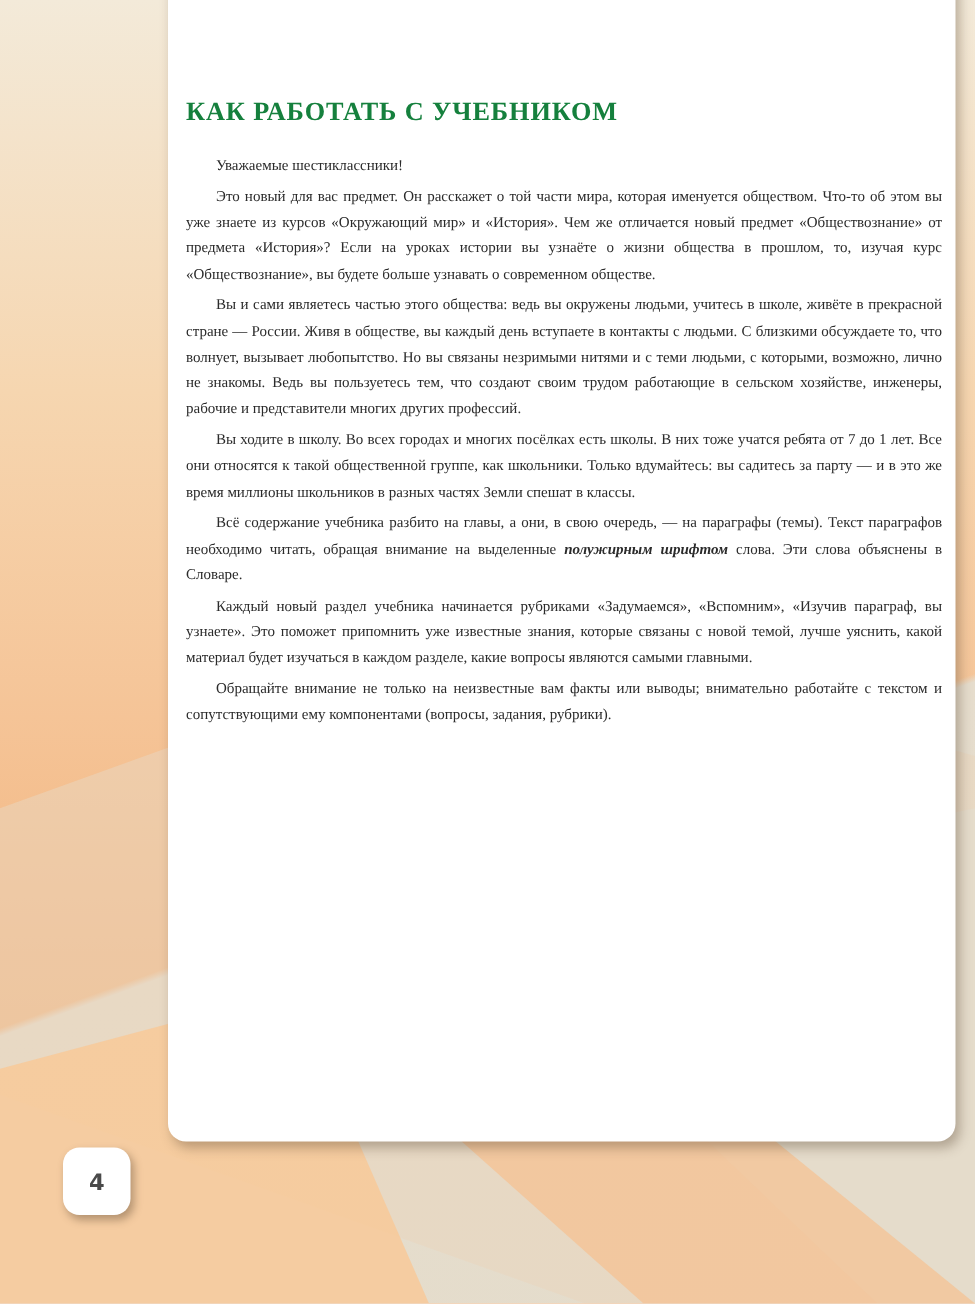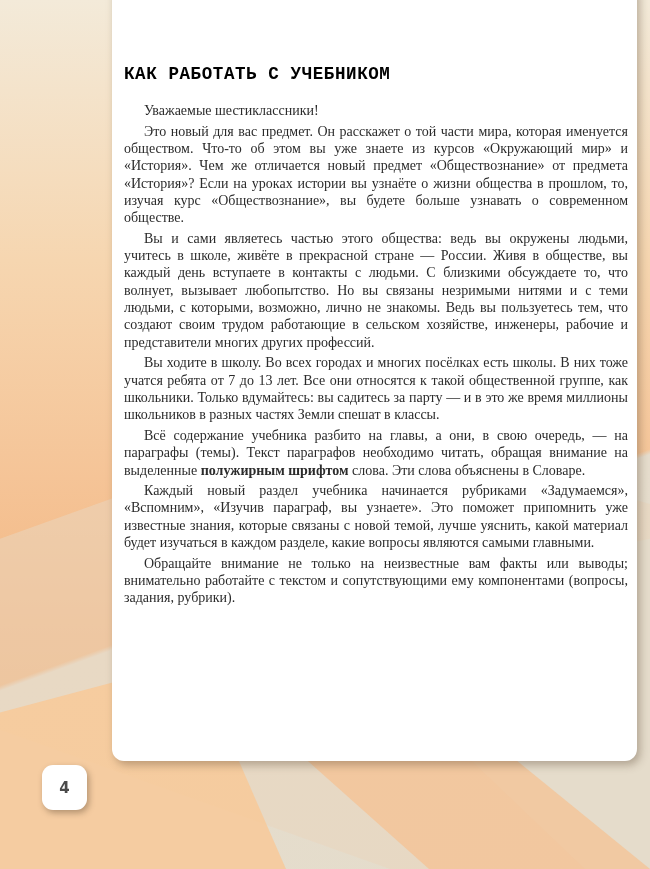--- a/index.html
+++ b/index.html
@@ -33,32 +33,32 @@
     clip-path: polygon(48% 70%, 100% 62%, 100% 100%, 90% 100%);
     background: #e5dccb;
   }
   .card {
     position: absolute; left: 112px; top: -12px; width: 525px; height: 773px;
     background: #ffffff; border-radius: 0 0 12px 12px;
     box-shadow: 3px 4px 8px rgba(80, 60, 40, 0.35);
   }
   .title {
     position: absolute; left: 124px; top: 64px;
-    font-family: Liberation Mono, monospace; font-weight: bold;
-    font-size: 17.5px; color: #000000; letter-spacing: 0.6px; white-space: nowrap;
+    font-family: Liberation Serif, serif; font-weight: bold;
+    font-size: 17.5px; color: #15803d; letter-spacing: 0.6px; white-space: nowrap;
   }
   .text {
     position: absolute; left: 124px; top: 102px; width: 504px;
     font-family: "Liberation Serif", "DejaVu Serif", serif;
-    font-size: 14px; line-height: 17.3px; color: #2b2b2b;
+    font-size: 10px; line-height: 17.3px; color: #2b2b2b;
     text-align: justify; hyphens: manual;
   }
   .para { text-indent: 20px; margin: 0 0 3.4px 0; }
   .para:last-child { margin-bottom: 16px; }
-  .bold { font-weight: bold; }
+  .bold { font-weight: bold; font-style: italic; }
   .page-num {
     position: absolute; left: 42px; top: 765px; width: 45px; height: 45px;
     background: #ffffff; border-radius: 11px;
     box-shadow: 2px 3px 6px rgba(80, 60, 40, 0.4);
     display: flex; align-items: center; justify-content: center;
     font-family: "DejaVu Sans", sans-serif; font-weight: bold; font-size: 15px; color: #4a4a4a;
   }
 </style>
 </head>
 <body>
@@ -70,21 +70,21 @@
 <div class="bg-shape bg-poly3"></div>
 
 <div class="card"></div>
 
 <div class="title">КАК РАБОТАТЬ С УЧЕБНИКОМ</div>
 
 <div class="text">
   <p class="para">Уважаемые шестиклассники!</p>
   <p class="para">Это новый для вас предмет. Он расскажет о той части мира, которая именуется обществом. Что-то об этом вы уже знаете из курсов «Окружающий мир» и «История». Чем же отличается новый предмет «Обществознание» от предмета «История»? Если на уроках истории вы узнаёте о жизни общества в прошлом, то, изучая курс «Обществознание», вы будете больше узнавать о со­временном обществе.</p>
   <p class="para">Вы и сами являетесь частью этого общества: ведь вы окру­жены людьми, учитесь в школе, живёте в прекрасной стране — России. Живя в обществе, вы каждый день вступаете в контакты с людьми. С близкими обсуждаете то, что волнует, вызывает лю­бопытство. Но вы связаны незримыми нитями и с теми людьми, с которыми, возможно, лично не знакомы. Ведь вы пользуетесь тем, что создают своим трудом работающие в сельском хозяйстве, инженеры, рабочие и представители многих других профессий.</p>
-  <p class="para">Вы ходите в школу. Во всех городах и многих посёлках есть школы. В них тоже учатся ребята от 7 до 13 лет. Все они от­носятся к такой общественной группе, как школьники. Только вдумайтесь: вы садитесь за парту — и в это же время миллионы школьников в разных частях Земли спешат в классы.</p>
+  <p class="para">Вы ходите в школу. Во всех городах и многих посёлках есть школы. В них тоже учатся ребята от 7 до 1 лет. Все они от­носятся к такой общественной группе, как школьники. Только вдумайтесь: вы садитесь за парту — и в это же время миллионы школьников в разных частях Земли спешат в классы.</p>
   <p class="para"><span>Всё содержание учебника разбито на главы, а они, в свою оче­редь, — на параграфы (темы). Текст параграфов необходимо чи­тать, обращая внимание на выделенные </span><span class="bold">полужирным шрифтом</span><span> слова. Эти слова объяснены в Словаре.</span></p>
   <p class="para">Каждый новый раздел учебника начинается рубриками «Заду­маемся», «Вспомним», «Изучив параграф, вы узнаете». Это помо­жет припомнить уже известные знания, которые связаны с новой темой, лучше уяснить, какой материал будет изучаться в каждом разделе, какие вопросы являются самыми главными.</p>
   <p class="para">Обращайте внимание не только на неизвестные вам факты или выводы; внимательно работайте с текстом и сопутствующими ему компонентами (вопросы, задания, рубрики).</p>
 </div>
 
 <div class="page-num">
     <span>4</span>
   </div>
 
 </body></html>

